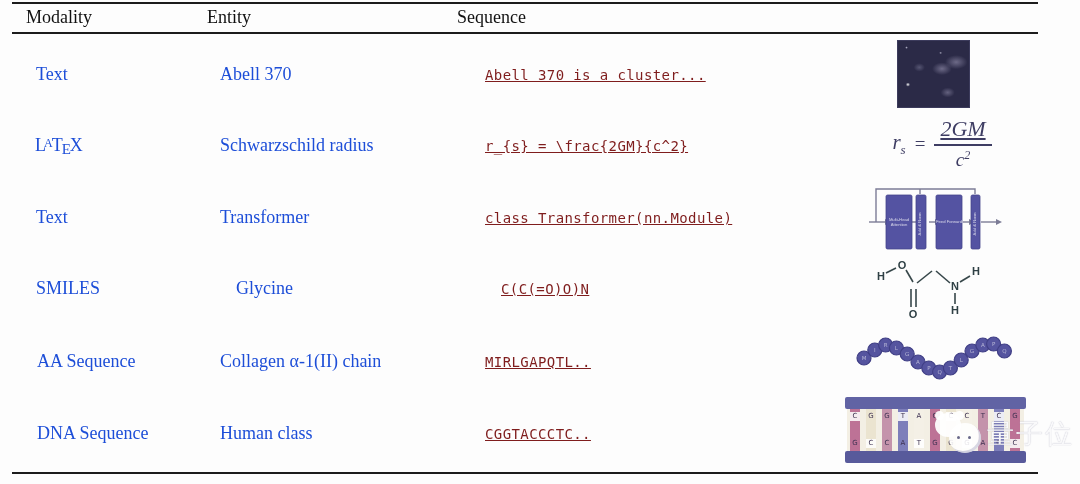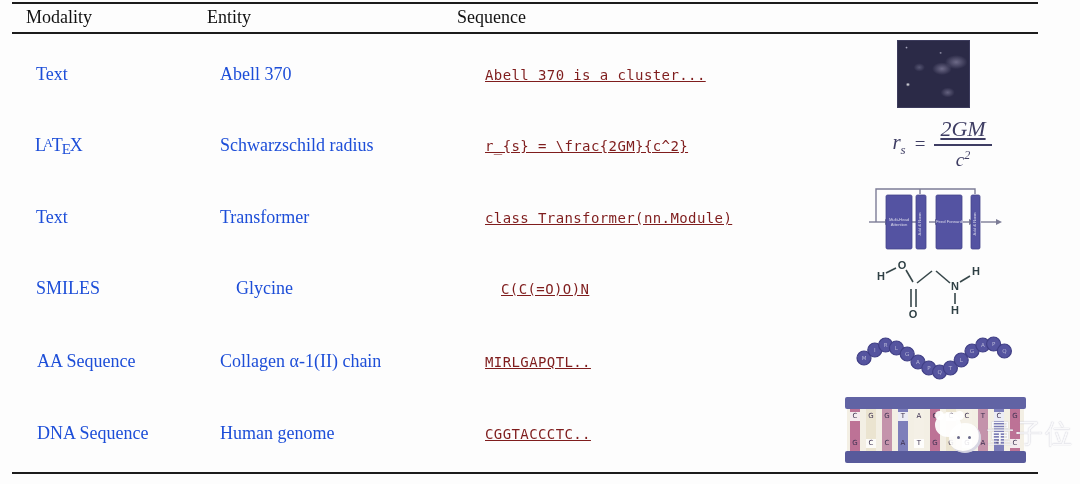--- a/index.html
+++ b/index.html
@@ -107,21 +107,21 @@
 
   <div class="cell mod-cell" style="left:36px;top:278px;">SMILES</div>
   <div class="cell ent-cell" style="left:236px;top:278px;">Glycine</div>
   <div class="cell seq-cell" style="left:485px;top:281px;margin-left:16px;">C(C(=O)O)N</div>
 
   <div class="cell mod-cell" style="left:37px;top:351px;">AA Sequence</div>
   <div class="cell ent-cell" style="left:220px;top:351px;">Collagen α-1(II) chain</div>
   <div class="cell seq-cell" style="left:485px;top:354px;">MIRLGAPQTL..</div>
 
   <div class="cell mod-cell" style="left:37px;top:423px;">DNA Sequence</div>
-  <div class="cell ent-cell" style="left:220px;top:423px;">Human genome</div>
+  <div class="cell ent-cell" style="left:220px;top:423px;">Human class</div>
   <div class="cell seq-cell" style="left:485px;top:426px;">CGGTACCCTC..</div>
 
   <div class="galaxy"></div>
 
   <div class="formula">
     <span class="lhs"><span>r</span><sub>s</sub></span>
     <span class="eq">=</span>
     <span class="frac">
       <span class="num">2GM</span>
       <span class="bar"></span>

